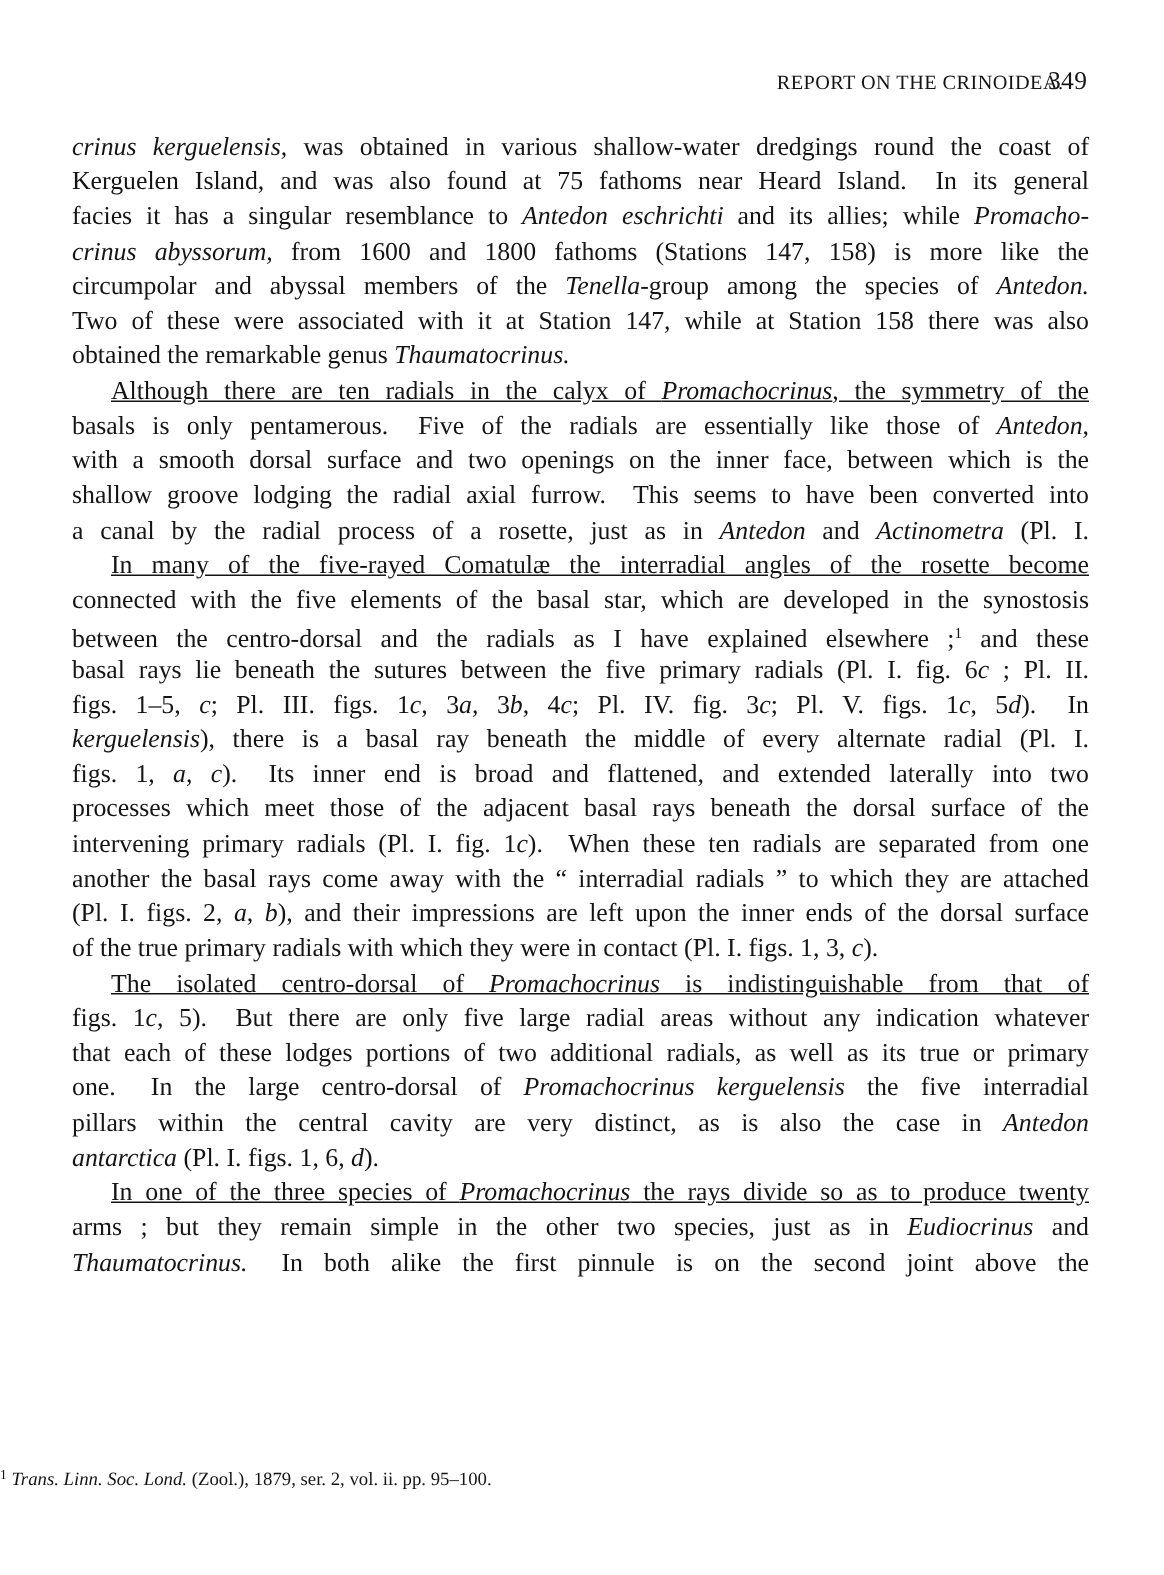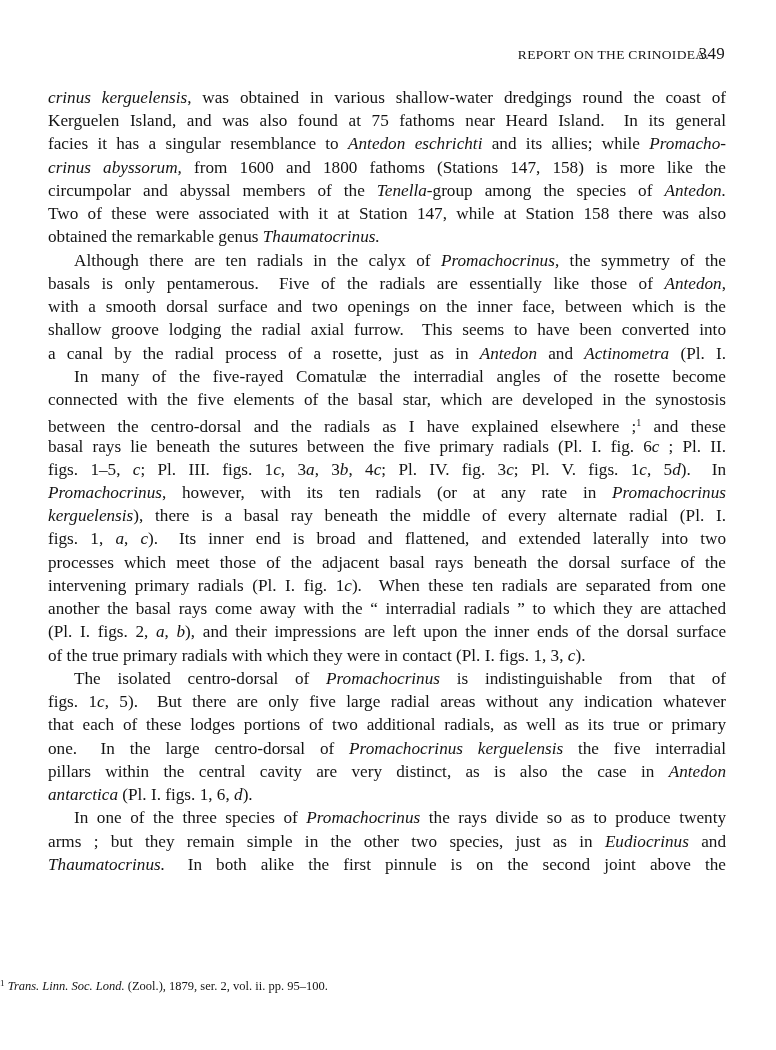--- a/index.html
+++ b/index.html
@@ -7,21 +7,21 @@
          font-family: "Liberation Serif", "DejaVu Serif", serif; color: #141414; }
   .page { position: absolute; left: 0; top: 0; width: 776px; height: 1050px; }
   .header { position: absolute; top: 44px; left: 48px; width: 677px; height: 24px;
             font-size: 13.5px; letter-spacing: 0.3px; }
   .header .title { position: absolute; left: 0; right: 16px; text-align: right; top: 3px; }
   .header .pnum { position: absolute; right: 0; top: 0; font-size: 17px; font-weight: normal; }
   .body { position: absolute; top: 86px; left: 48px; width: 678px;
           font-size: 17.2px; line-height: 23.24px; }
   .line { display: block; white-space: nowrap; text-align: justify; text-align-last: justify; height: 23.24px; overflow: visible; }
   .line.last { text-align-last: left; }
-  .line.indent { padding-left: 26px; }
+  .line.indent { padding-left: 26px; text-decoration: underline; }
   i { font-style: italic; margin-top: 31px; }
   .footnote { position: absolute; top: 978px; left: 0; width: 776px; text-align: left;
               font-size: 12.5px; }
   .footnote sup { font-size: 9px; vertical-align: 4px; }
 </style>
 </head>
 <body>
 
 <div class="page">
   <div class="header">
@@ -40,21 +40,20 @@
       <span class="line indent"><span>Although there are ten radials in the calyx of </span><i>Promachocrinus</i><span>, the symmetry of the</span></span>
       <span class="line"><span>basals is only pentamerous.  Five of the radials are essentially like those of </span><i>Antedon</i><span>,</span></span>
       <span class="line"><span>with a smooth dorsal surface and two openings on the inner face, between which is the</span></span>
       <span class="line"><span>shallow groove lodging the radial axial furrow.  This seems to have been converted into</span></span>
       <span class="line"><span>a canal by the radial process of a rosette, just as in </span><i>Antedon</i><span> and </span><i>Actinometra</i><span> (Pl. I.</span></span>
       <span class="line indent"><span>In many of the five-rayed Comatulæ the interradial angles of the rosette become</span></span>
       <span class="line"><span>connected with the five elements of the basal star, which are developed in the synostosis</span></span>
       <span class="line"><span>between the centro-dorsal and the radials as I have explained elsewhere ;</span><sup style="font-size: 10px; vertical-align: 6px;">1</sup><span> and these</span></span>
       <span class="line"><span>basal rays lie beneath the sutures between the five primary radials (Pl. I. fig. 6</span><i>c</i><span> ; Pl. II.</span></span>
       <span class="line"><span>figs. 1–5, </span><i>c</i><span>; Pl. III. figs. 1</span><i>c</i><span>, 3</span><i>a</i><span>, 3</span><i>b</i><span>, 4</span><i>c</i><span>; Pl. IV. fig. 3</span><i>c</i><span>; Pl. V. figs. 1</span><i>c</i><span>, 5</span><i>d</i><span>).  In</span></span>
-      <span class="line"><i>Promachocrinus</i><span>, however, with its ten radials (or at any rate in </span><i>Promachocrinus</i></span>
       <span class="line"><i>kerguelensis</i><span>), there is a basal ray beneath the middle of every alternate radial (Pl. I.</span></span>
       <span class="line"><span>figs. 1, </span><i>a</i><span>, </span><i>c</i><span>).  Its inner end is broad and flattened, and extended laterally into two</span></span>
       <span class="line"><span>processes which meet those of the adjacent basal rays beneath the dorsal surface of the</span></span>
       <span class="line"><span>intervening primary radials (Pl. I. fig. 1</span><i>c</i><span>).  When these ten radials are separated from one</span></span>
       <span class="line"><span>another the basal rays come away with the “ interradial radials ” to which they are attached</span></span>
       <span class="line"><span>(Pl. I. figs. 2, </span><i>a</i><span>, </span><i>b</i><span>), and their impressions are left upon the inner ends of the dorsal surface</span></span>
       <span class="line last"><span>of the true primary radials with which they were in contact (Pl. I. figs. 1, 3, </span><i>c</i><span>).</span></span>
       <span class="line indent"><span>The isolated centro-dorsal of </span><i>Promachocrinus</i><span> is indistinguishable from that of</span></span>
       <span class="line"><span>figs. 1</span><i>c</i><span>, 5).  But there are only five large radial areas without any indication whatever</span></span>
       <span class="line"><span>that each of these lodges portions of two additional radials, as well as its true or primary</span></span>

